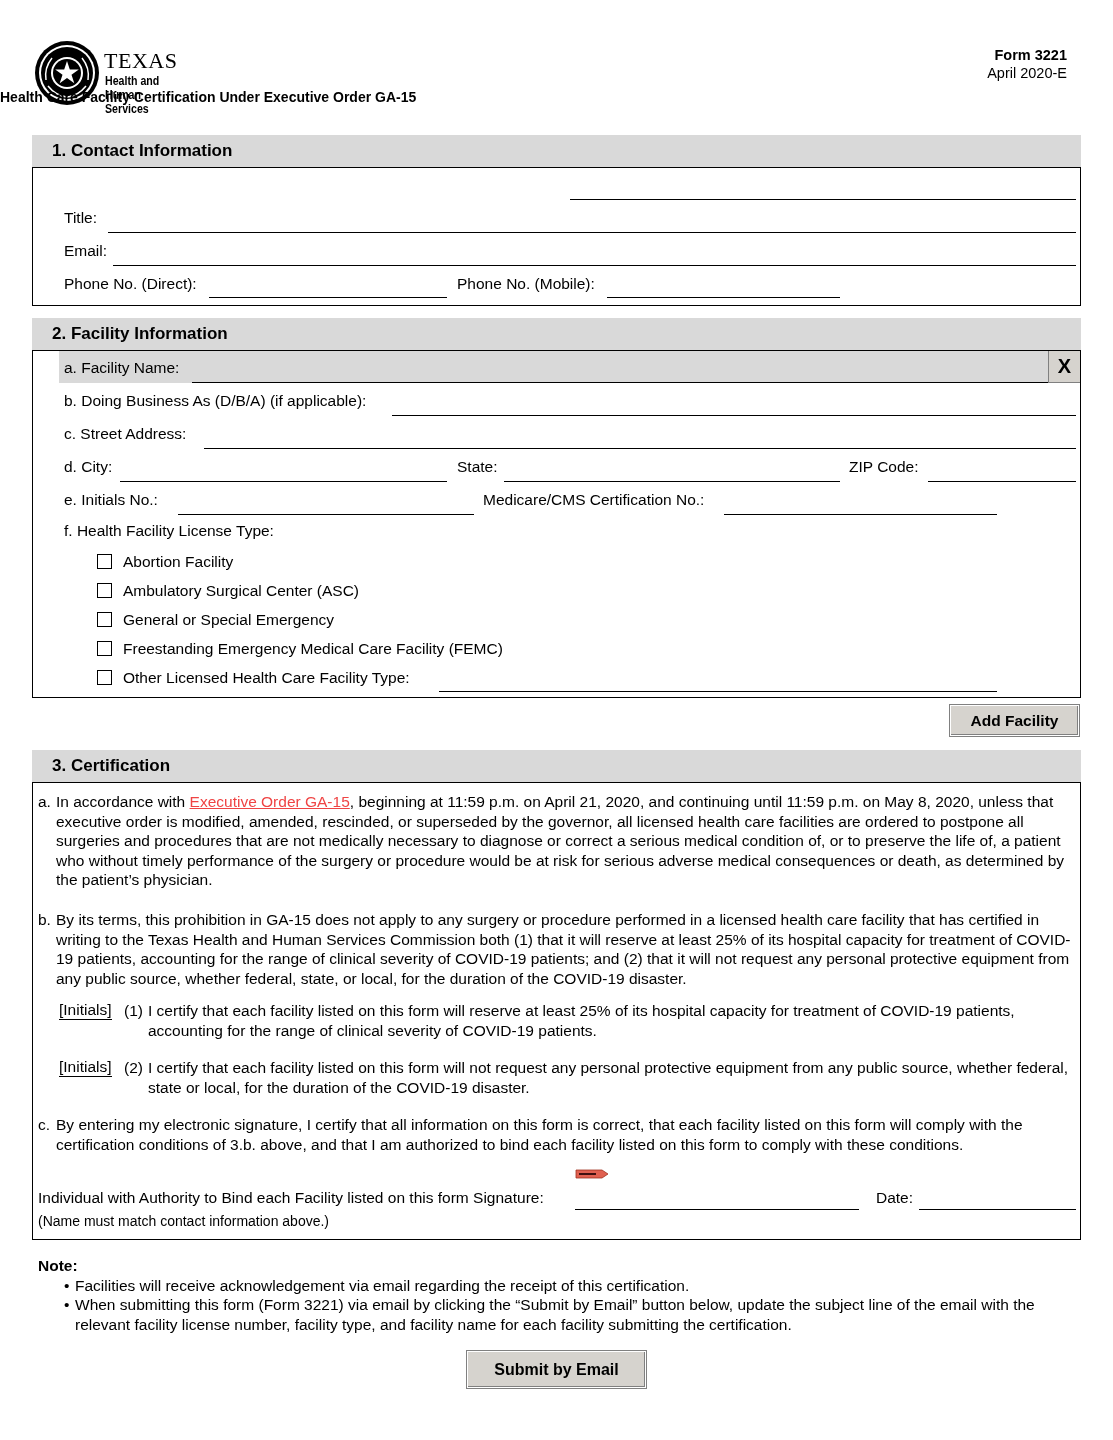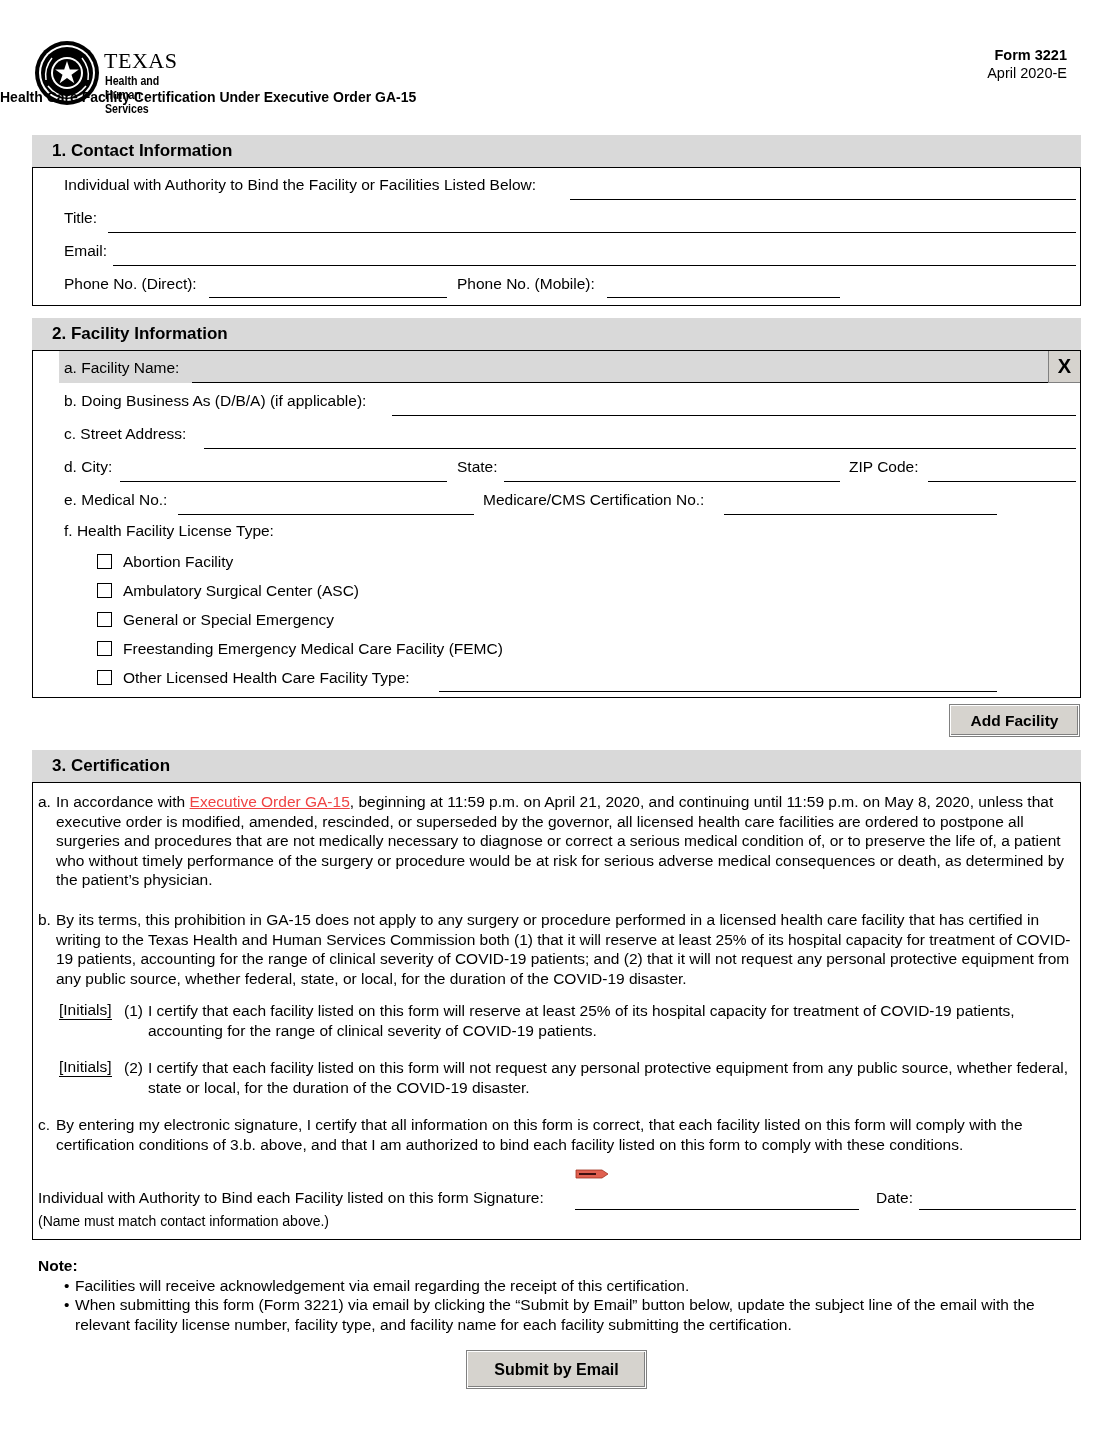--- a/index.html
+++ b/index.html
@@ -71,21 +71,20 @@
 
 <div class="abs form-no">
   <div class="num">Form 3221</div>
   <div>April 2020-E</div>
 </div>
 
 <div class="abs doc-title">Health Care Facility Certification Under Executive Order GA-15</div>
 
 <div class="abs sec-head" style="top:135px;">1. Contact Information</div>
 <div class="abs sec-box" style="top:167px; height:139px;">
-  <span class="lbl" style="left:31px; top:8px;">Individual with Authority to Bind the Facility or Facilities Listed Below:</span>
   <div class="line" style="left:537px; width:506px; top:31px;"></div>
 
   <span class="lbl" style="left:31px; top:41px;">Title:</span>
   <div class="line" style="left:75px; width:968px; top:64px;"></div>
 
   <span class="lbl" style="left:31px; top:74px;">Email:</span>
   <div class="line" style="left:80px; width:963px; top:97px;"></div>
 
   <span class="lbl" style="left:31px; top:107px;">Phone No. (Direct):</span>
   <div class="line" style="left:176px; width:238px; top:129px;"></div>
@@ -110,21 +109,21 @@
 
   <span class="lbl" style="left:31px; top:107px;">d. City:</span>
   <div class="line" style="left:87px; width:327px; top:130px;"></div>
 
   <span class="lbl" style="left:424px; top:107px;">State:</span>
   <div class="line" style="left:471px; width:336px; top:130px;"></div>
 
   <span class="lbl" style="left:816px; top:107px;">ZIP Code:</span>
   <div class="line" style="left:895px; width:148px; top:130px;"></div>
 
-  <span class="lbl" style="left:31px; top:140px;">e. Medical No.:</span>
+  <span class="lbl" style="left:31px; top:140px;">e. Initials No.:</span>
   <div class="line" style="left:145px; width:296px; top:163px;"></div>
 
   <span class="lbl" style="left:450px; top:140px;">Medicare/CMS Certification No.:</span>
   <div class="line" style="left:691px; width:273px; top:163px;"></div>
 
   <span class="lbl" style="left:31px; top:171px;">f. Health Facility License Type:</span>
 
   <div class="cb" style="left:64px; top:203px;"></div>
   <span class="lbl" style="left:90px; top:202px;">Abortion Facility</span>
 

